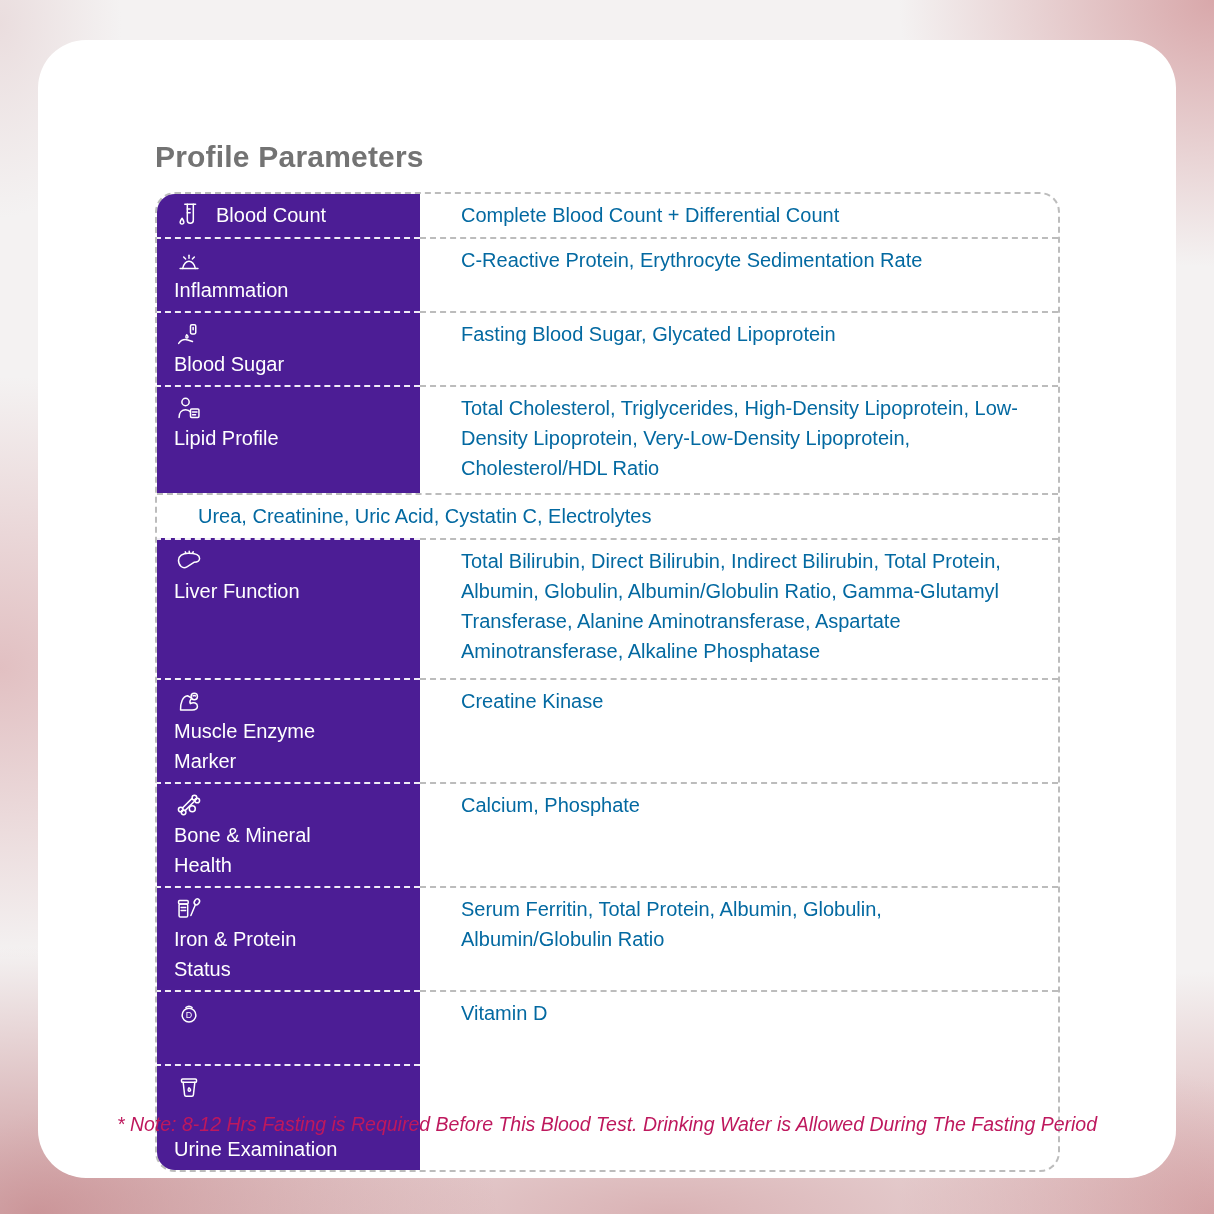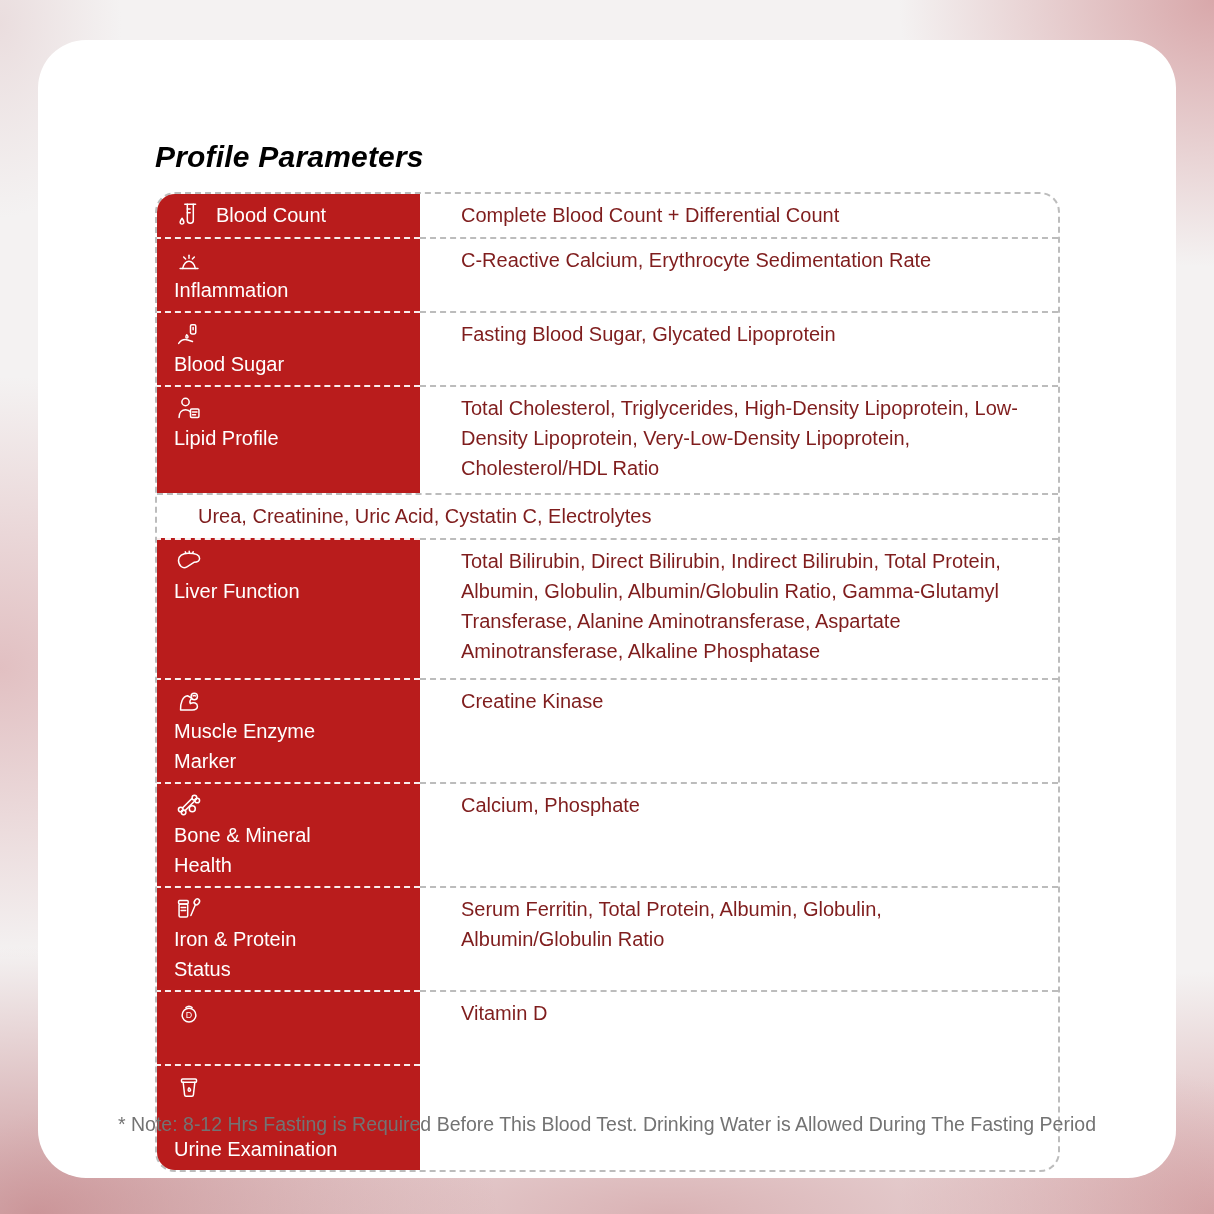--- a/index.html
+++ b/index.html
@@ -15,55 +15,55 @@
       radial-gradient(62% 16% at 55% 100%,  rgba(196,126,130,.55), rgba(196,126,130,0) 100%),
       radial-gradient(26% 20% at 100% 100%, rgba(196,120,124,.60), rgba(196,120,124,0) 100%),
       #f4f2f2;
   }
   .card {
     position:absolute; left:38px; top:40px; width:1138px; height:1138px;
     background:#ffffff; border-radius:48px;
   }
   .content { padding:100px 0 0 117px; }
   .title {
-    font-size:30px; font-weight:bold; color:#000000; letter-spacing:.2px;font-style:italic;
+    font-size:30px; font-weight:bold; color:#737373; letter-spacing:.2px;
   }
   .ptable {
     margin-top:18px; width:905px;
     border:2px dashed #bcbcbc; border-radius:20px;
     overflow:hidden;
   }
   .row { display:flex; align-items:stretch; }
   .cat {
     width:265px; margin-left:-2px; flex-shrink:0;
-    background:#b91c1c; color:#fff;
+    background:#4c1d95; color:#fff;
     display:flex; align-items:flex-start;
     padding:6px 0 6px 19px;
   }
   .row + .row .cat { border-top:2px dashed rgba(255,255,255,.92);flex-direction:column; }
   .row + .row .val { border-top:2px dashed #bcbcbc; }
   .row:first-child .cat { border-top-left-radius:18px; }
   .row:last-child  .cat { border-bottom-left-radius:18px;gap:32px; }
   .icon { width:30px; height:30px; margin-right:12px; flex-shrink:0; }
   .icon svg { width:30px; height:30px; display:block; }
   .cat-label { font-size:20px; line-height:30px; width:168px; }
   .val {
     flex:1; padding:6px 24px 6px 41px;
-    font-size:20px; line-height:30px; color:#7f1d1d;
+    font-size:20px; line-height:30px; color:#0369a1;
   }
   
   .row:nth-child(1){min-height:43px}.row:nth-child(2){min-height:45px}
   .row:nth-child(3){min-height:45px}.row:nth-child(4){min-height:108px}
   .row:nth-child(5){min-height:45px}.row:nth-child(6){min-height:140px}
   .row:nth-child(7){min-height:75px}.row:nth-child(8){min-height:76px}
   .row:nth-child(9){min-height:45px}.row:nth-child(10){min-height:74px}
   .row:nth-child(11){min-height:70px}.row:nth-child(12){min-height:45px}
   .note {
     position:absolute; left:0; right:0; bottom:42px;
-    text-align:center; font-size:19.5px; color:#737373;
+    text-align:center; font-size:19.5px; color:#be185d;font-style:italic;
   }
 </style>
 </head>
 <body>
 
 <div class="card">
   <div class="content">
     <div class="title">Profile Parameters</div>
     <div class="ptable">
         <div class="row">
@@ -87,21 +87,21 @@
               <svg viewBox="0 0 32 32" fill="none" stroke="#fff" stroke-width="1.6" stroke-linecap="round" stroke-linejoin="round">
                 <path d="M9.3 25c1.2-5 4-7.6 6.7-7.6s5.5 2.6 6.7 7.6"></path>
                 <line x1="6.5" y1="25" x2="25.5" y2="25"></line>
                 <line x1="16" y1="11" x2="16" y2="14"></line>
                 <line x1="10.3" y1="12.8" x2="12.4" y2="14.9"></line>
                 <line x1="21.7" y1="12.8" x2="19.6" y2="14.9"></line>
               </svg>
             </span>
             <span class="cat-label">Inflammation</span>
           </div>
-          <div class="val">C-Reactive Calcium, Erythrocyte Sedimentation Rate</div>
+          <div class="val">C-Reactive Protein, Erythrocyte Sedimentation Rate</div>
         </div>
         <div class="row">
           <div class="cat">
             <span class="icon">
               <svg viewBox="0 0 32 32" fill="none" stroke="#fff" stroke-width="1.6" stroke-linecap="round" stroke-linejoin="round">
                 <path d="M5 26c2.6-3.6 6.2-4.7 9.7-3.6l5 1.6"></path>
                 <rect x="17.6" y="6" width="5.6" height="10" rx="1.5"></rect>
                 <line x1="20.4" y1="9" x2="20.4" y2="11.5"></line>
                 <path d="M13.6 16.8c-1 1.4-1.5 2.2-.9 3 .6.8 1.9.7 2.2-.2.3-.8-.2-1.7-1.3-2.8z"></path>
               </svg>

